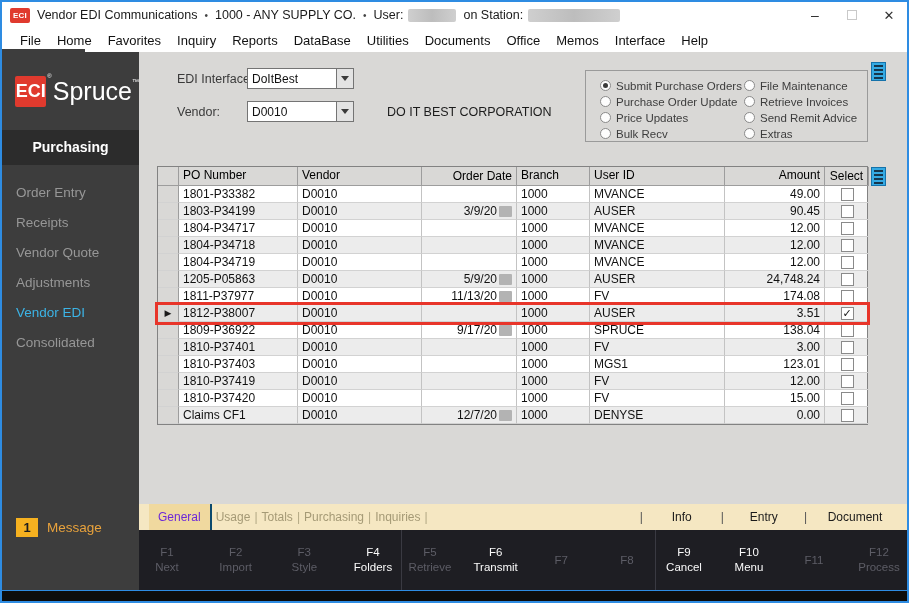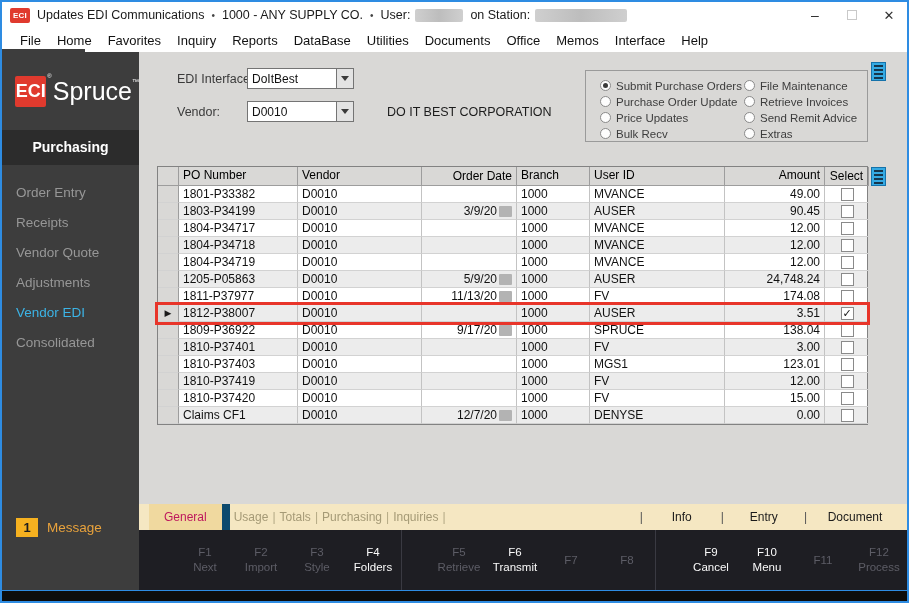--- a/index.html
+++ b/index.html
@@ -83,48 +83,48 @@
   .c7 { width:44px; border-right:none; display:flex; align-items:center; justify-content:center; padding:0; }
   .head .c3, .head .c6 { justify-content:flex-end; text-align:right; }
   .head .c7 { justify-content:center; }
   .row-arrow { font-size:9px; color:#1a1a1a; line-height:9px; }
   .cbx { width:13px; height:13px; background:#fff; border:1px solid #8a8a8a; display:flex; align-items:center; justify-content:center; font-size:11px; line-height:11px; color:#111; }
   .date-blur { width:13px; height:11px; background:#b3b3b3; border-radius:1px; }
   .g-row.hl { outline:3px solid #e8352a; outline-offset:0px; position:relative; z-index:3; }
 
   
   .tabbar { position:absolute; left:0; top:452px; right:0; height:26px; background:#f5e7c2; display:flex; align-items:stretch; padding-left:10px; font-size:12px; }
-  .tab-active { background:#f0d99f; color:#be185d; padding:0 15px; line-height:26px; border-right:8px solid #0c4a6e; }
+  .tab-active { background:#f0d99f; color:#6d28d9; padding:0 9px; line-height:26px; border-right:2px solid #0c4a6e; }
   .tabs-left { display:flex; align-items:center; }
   .tab-inactive { color:#a59a76; padding:0 4px; line-height:26px; }
   .tab-pipe { color:#b3a884; line-height:26px; }
   .tabs-right { position:absolute; right:6px; top:0; height:26px; display:flex; align-items:center; }
   .rtab { color:#1b1b1b; text-align:center; line-height:26px; }
   .rtab-pipe { color:#555; padding:0 2px; }
 
   
   .fnbar { position:absolute; left:0; top:478px; right:0; height:60px; background:#1e1e23; display:flex; }
-  .fn-group { display:flex; justify-content:flex-end; align-items:center; border-right:1px solid #3a3a42; }
+  .fn-group { display:flex; justify-content:space-between; align-items:center; border-right:1px solid #3a3a42; }
   .fn-group:last-child { border-right:none; }
   .fn-g1 { width:263px; } .fn-g2 { width:254px; } .fn-g3 { flex:1; }
   .fkey { width:56px; text-align:center; font-size:11.5px; line-height:1.3; color:#5d5d66; cursor:default; }
   .fkey.on { color:#fafafa; }
   .fkey .fnum { display:block; }
 
   
   .bottomstrip { position:absolute; left:0; top:588px; right:0; height:11px; background:#0d0d0d; border-top:1px solid #2e8ce2; }
 </style>
 </head>
 <body>
 
 <div class="window">
 
   <div class="titlebar">
     <span class="eci-badge">ECI</span>
-    <span>Updates EDI Communications</span>
+    <span>Vendor EDI Communications</span>
     <span class="t-sep">•</span>
     <span>1000 - ANY SUPPLY CO.</span>
     <span class="t-sep">•</span>
     <span class="t-lbl">User:</span>
     <span class="blurbox blur-user"></span>
     <span class="t-lbl">on Station:</span>
     <span class="blurbox blur-station"></span>
     <div class="win-controls">
       <span class="wc wc-min">–</span>
       <span class="wc wc-max"></span>

